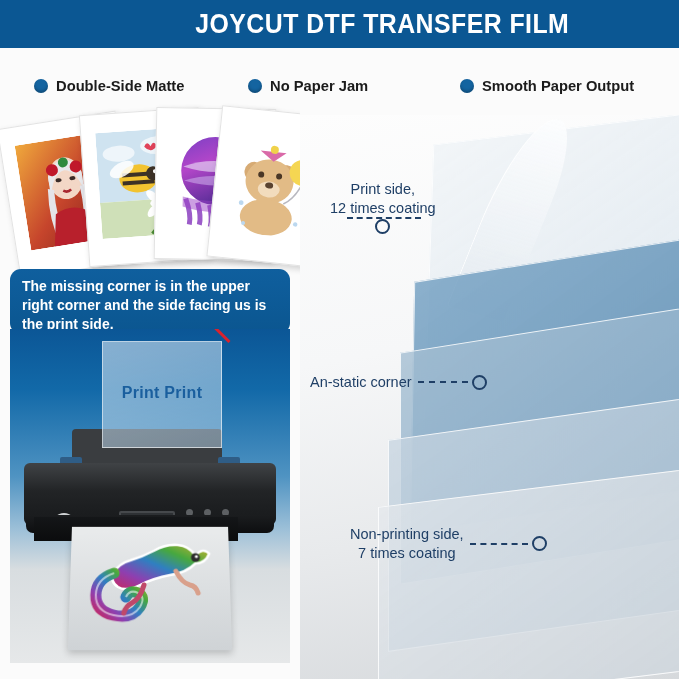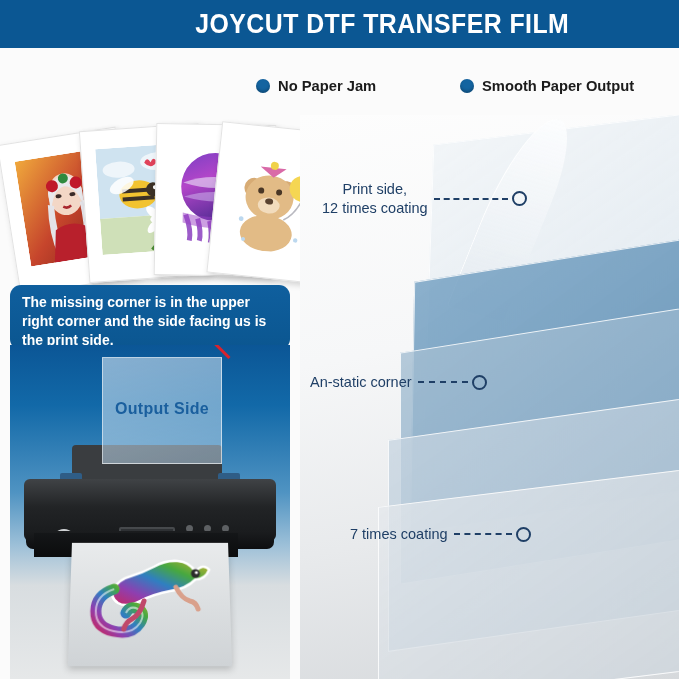--- a/index.html
+++ b/index.html
@@ -29,34 +29,34 @@
 
   
   .features{
     position:absolute;left:0;top:57px;width:679px;height:58px;
     background:#fbfbfb;
   }
   .feature{
     position:absolute;top:0;height:58px;display:flex;align-items:center;gap:8px;
   }
   .f1{left:34px;}
-  .f2{left:256px;}
+  .f2{left:248px;}
   .f3{left:460px;}
   .bullet{
     width:14px;height:14px;border-radius:50%;
     background:#1464a0;flex:0 0 auto;
     box-shadow:inset 0 -2px 3px rgba(0,0,0,.25);
   }
   .feature-label{
     font-size:15.5px;font-weight:bold;color:#1b1b1b;
     white-space:nowrap;transform:scaleX(0.95);transform-origin:left center;
   }
 
   
-  .left-col{position:absolute;left:0;top:115px;width:300px;height:564px;overflow:hidden;}
+  .left-col{position:absolute;left:0;top:99px;width:300px;height:564px;overflow:hidden;}
 
   
   .sheets{position:absolute;left:0;top:0;width:300px;height:175px;}
   .sheet{
     position:absolute;width:118px;height:150px;background:#ffffff;
     border:1px solid #e3e3e3;
     box-shadow:2px 3px 6px rgba(0,0,0,.16);
   }
   .sheet .art{position:absolute;left:14px;top:18px;right:14px;bottom:26px;overflow:hidden;}
   .s1{left:8px;top:20px;transform:rotate(-9deg);}
@@ -149,21 +149,21 @@
   .annot{position:absolute;display:flex;align-items:center;gap:0;}
   .annot-text{
     color:#1f3f66;font-size:14.5px;line-height:1.28;text-align:center;white-space:nowrap;
   }
   .dashline{
     height:0;border-top:2px dashed #1f3f66;margin:0 4px 0 6px;
   }
   .dot-o{
     width:11px;height:11px;border-radius:50%;border:2px solid #1f3f66;background:transparent;flex:0 0 auto;
   }
-  .a1{left:22px;top:65px;}
+  .a1{left:30px;top:65px;flex-direction:column;}
   .a1 .dashline{width:74px;}
   .a2{left:10px;top:258px;}
   .a2 .dashline{width:50px;}
   .a3{left:50px;top:410px;}
   .a3 .dashline{width:58px;}
 
   
   .films{position:absolute;left:0;top:0;width:379px;height:564px;}
   .film{position:absolute;border:1px solid rgba(255,255,255,.85);}
   .fA{left:128px;top:10px;width:330px;height:300px;
@@ -193,20 +193,24 @@
 </head>
 <body>
 
 <div id="root">
 
   <div class="header-band">
     <div class="header-title">JOYCUT DTF TRANSFER FILM</div>
   </div>
 
   <div class="features">
+    <div class="feature f1">
+      <span class="bullet"></span>
+      <span class="feature-label">Double-Side Matte</span>
+    </div>
     <div class="feature f2">
       <span class="bullet"></span>
       <span class="feature-label">No Paper Jam</span>
     </div>
     <div class="feature f3">
       <span class="bullet"></span>
       <span class="feature-label">Smooth Paper Output</span>
     </div>
   </div>
 
@@ -315,21 +319,21 @@
     </div>
 
     <div class="callout">
       <div class="callout-text">The missing corner is in the upper right corner and the side facing us is the print side.</div>
     </div>
 
     <div class="scene">
 
       <div class="film-sheet">
         <span class="film-corner"></span>
-        <div class="print-side-label">Output Side</div>
+        <div class="print-side-label">Print Print</div>
       </div>
 
       <div class="printer-body">
         <div class="pb-top"></div>
         <div class="pb-tabL"></div>
         <div class="pb-tabR"></div>
         <div class="pb-main">
           <div class="ctrl-knob"></div>
           <div class="ctrl-home"></div>
           <div class="screen"></div>
@@ -398,20 +402,21 @@
     </div>
 
     <div class="annot a2">
       <div class="annot-text">An-static corner</div>
       <span class="dashline"></span>
       <span class="dot-o"></span>
     </div>
 
     <div class="annot a3">
       <div class="annot-text">
+        <div>Non-printing side,</div>
         <div>7 times coating</div>
       </div>
       <span class="dashline"></span>
       <span class="dot-o"></span>
     </div>
 
   </div>
 </div>
 
 </body></html>

